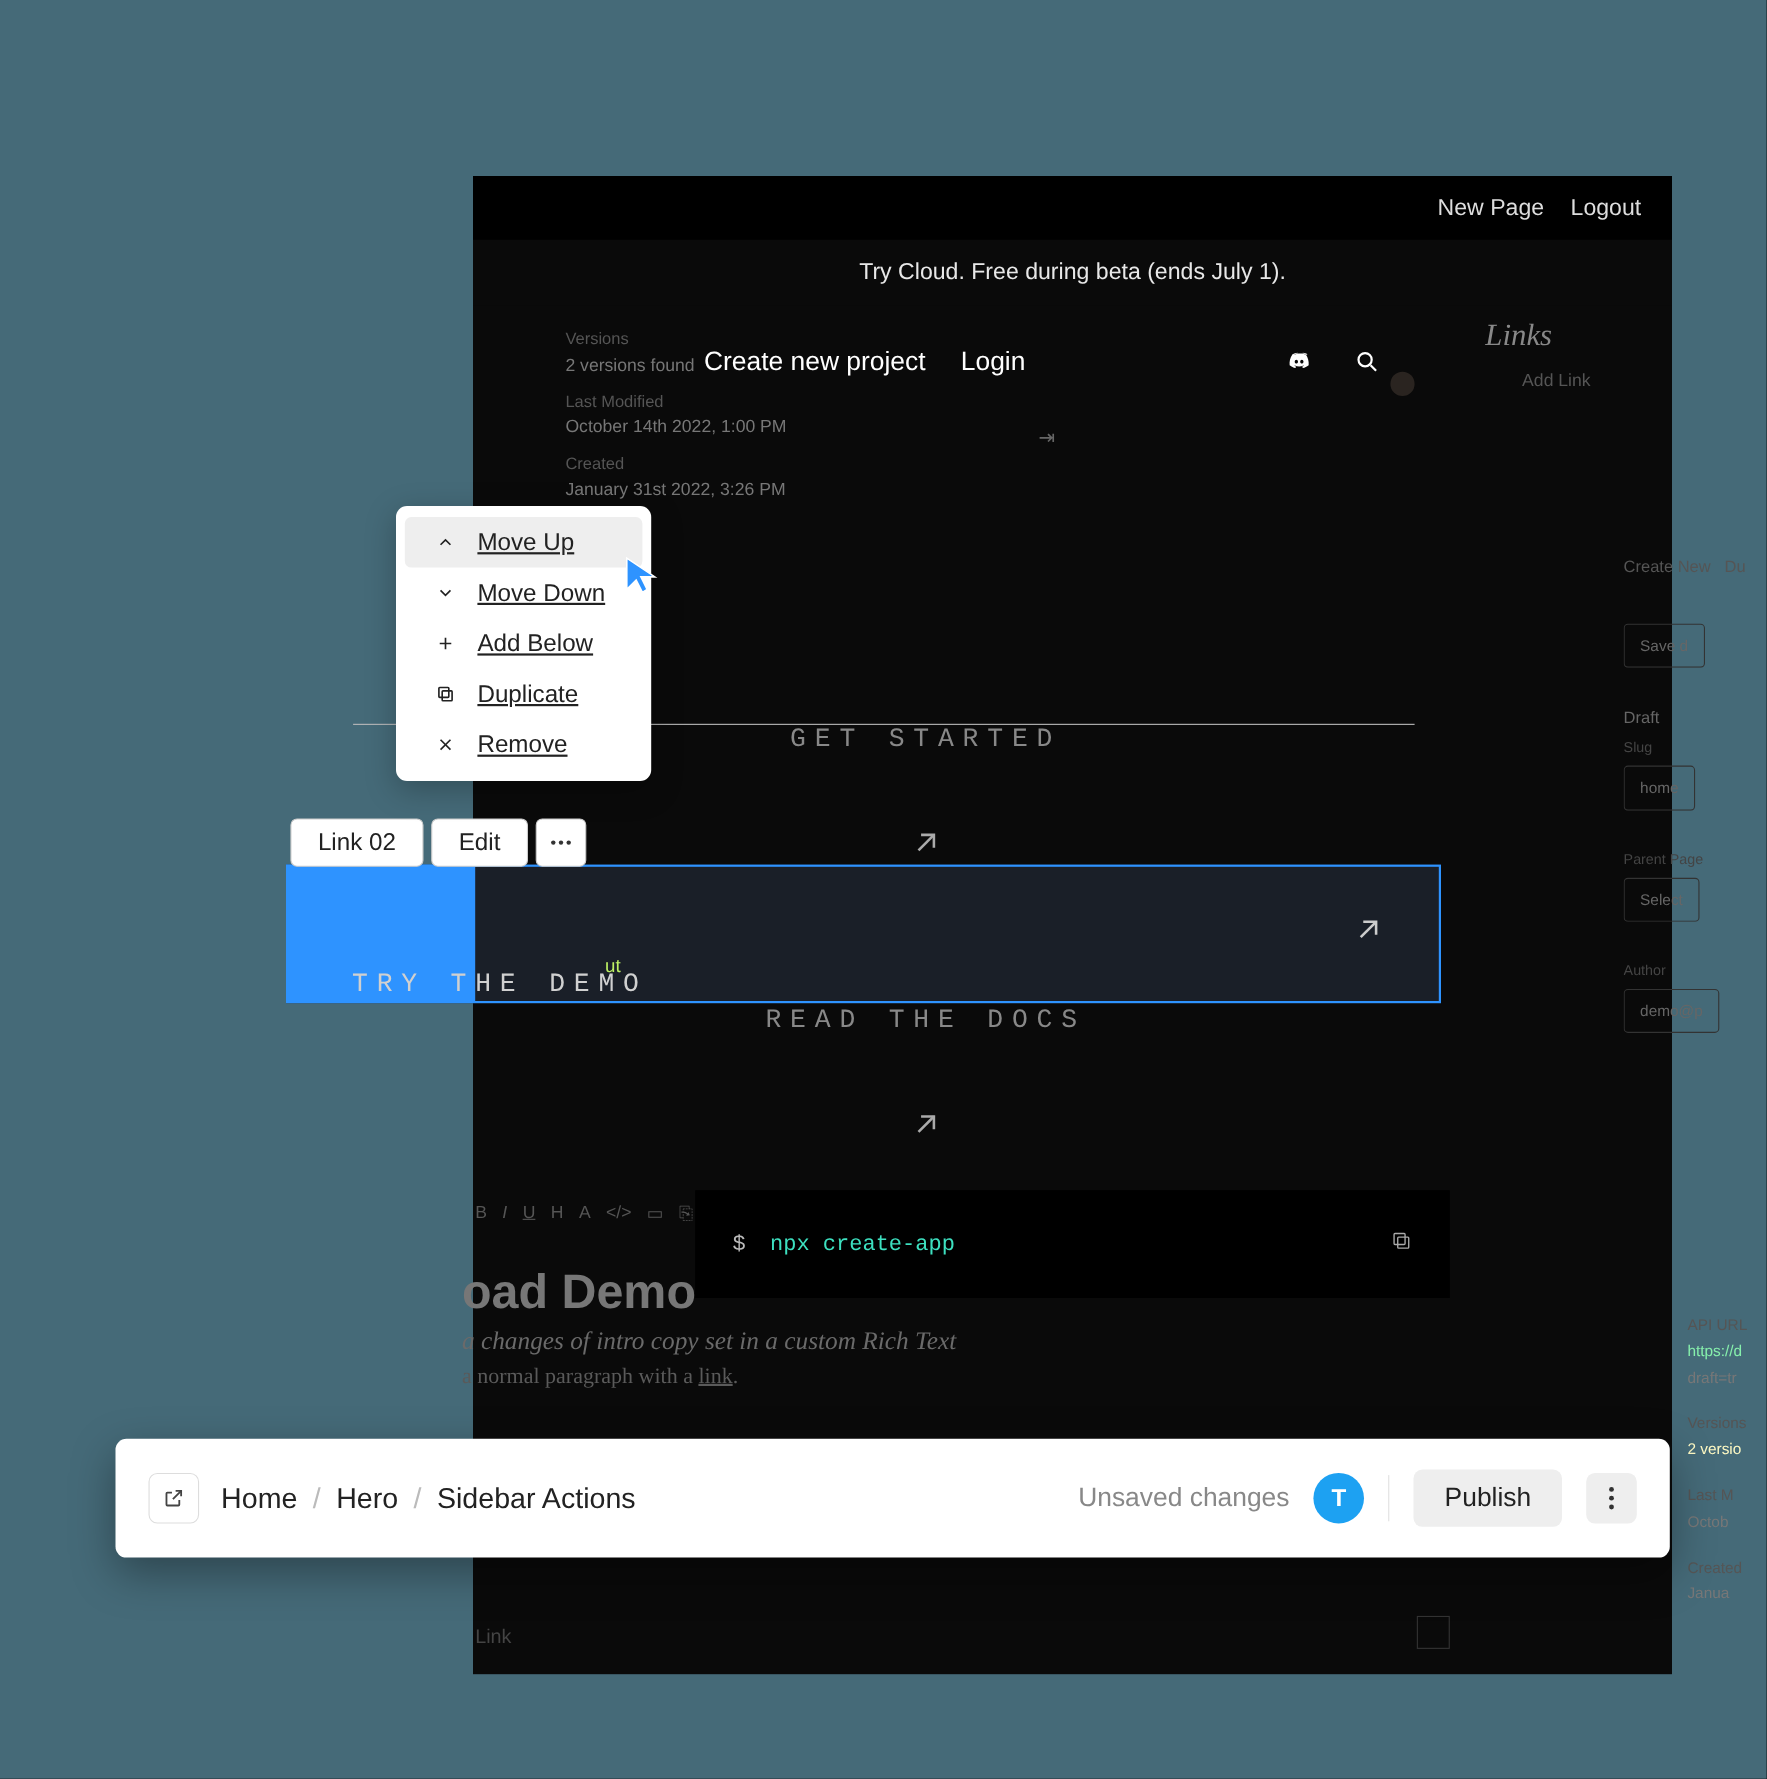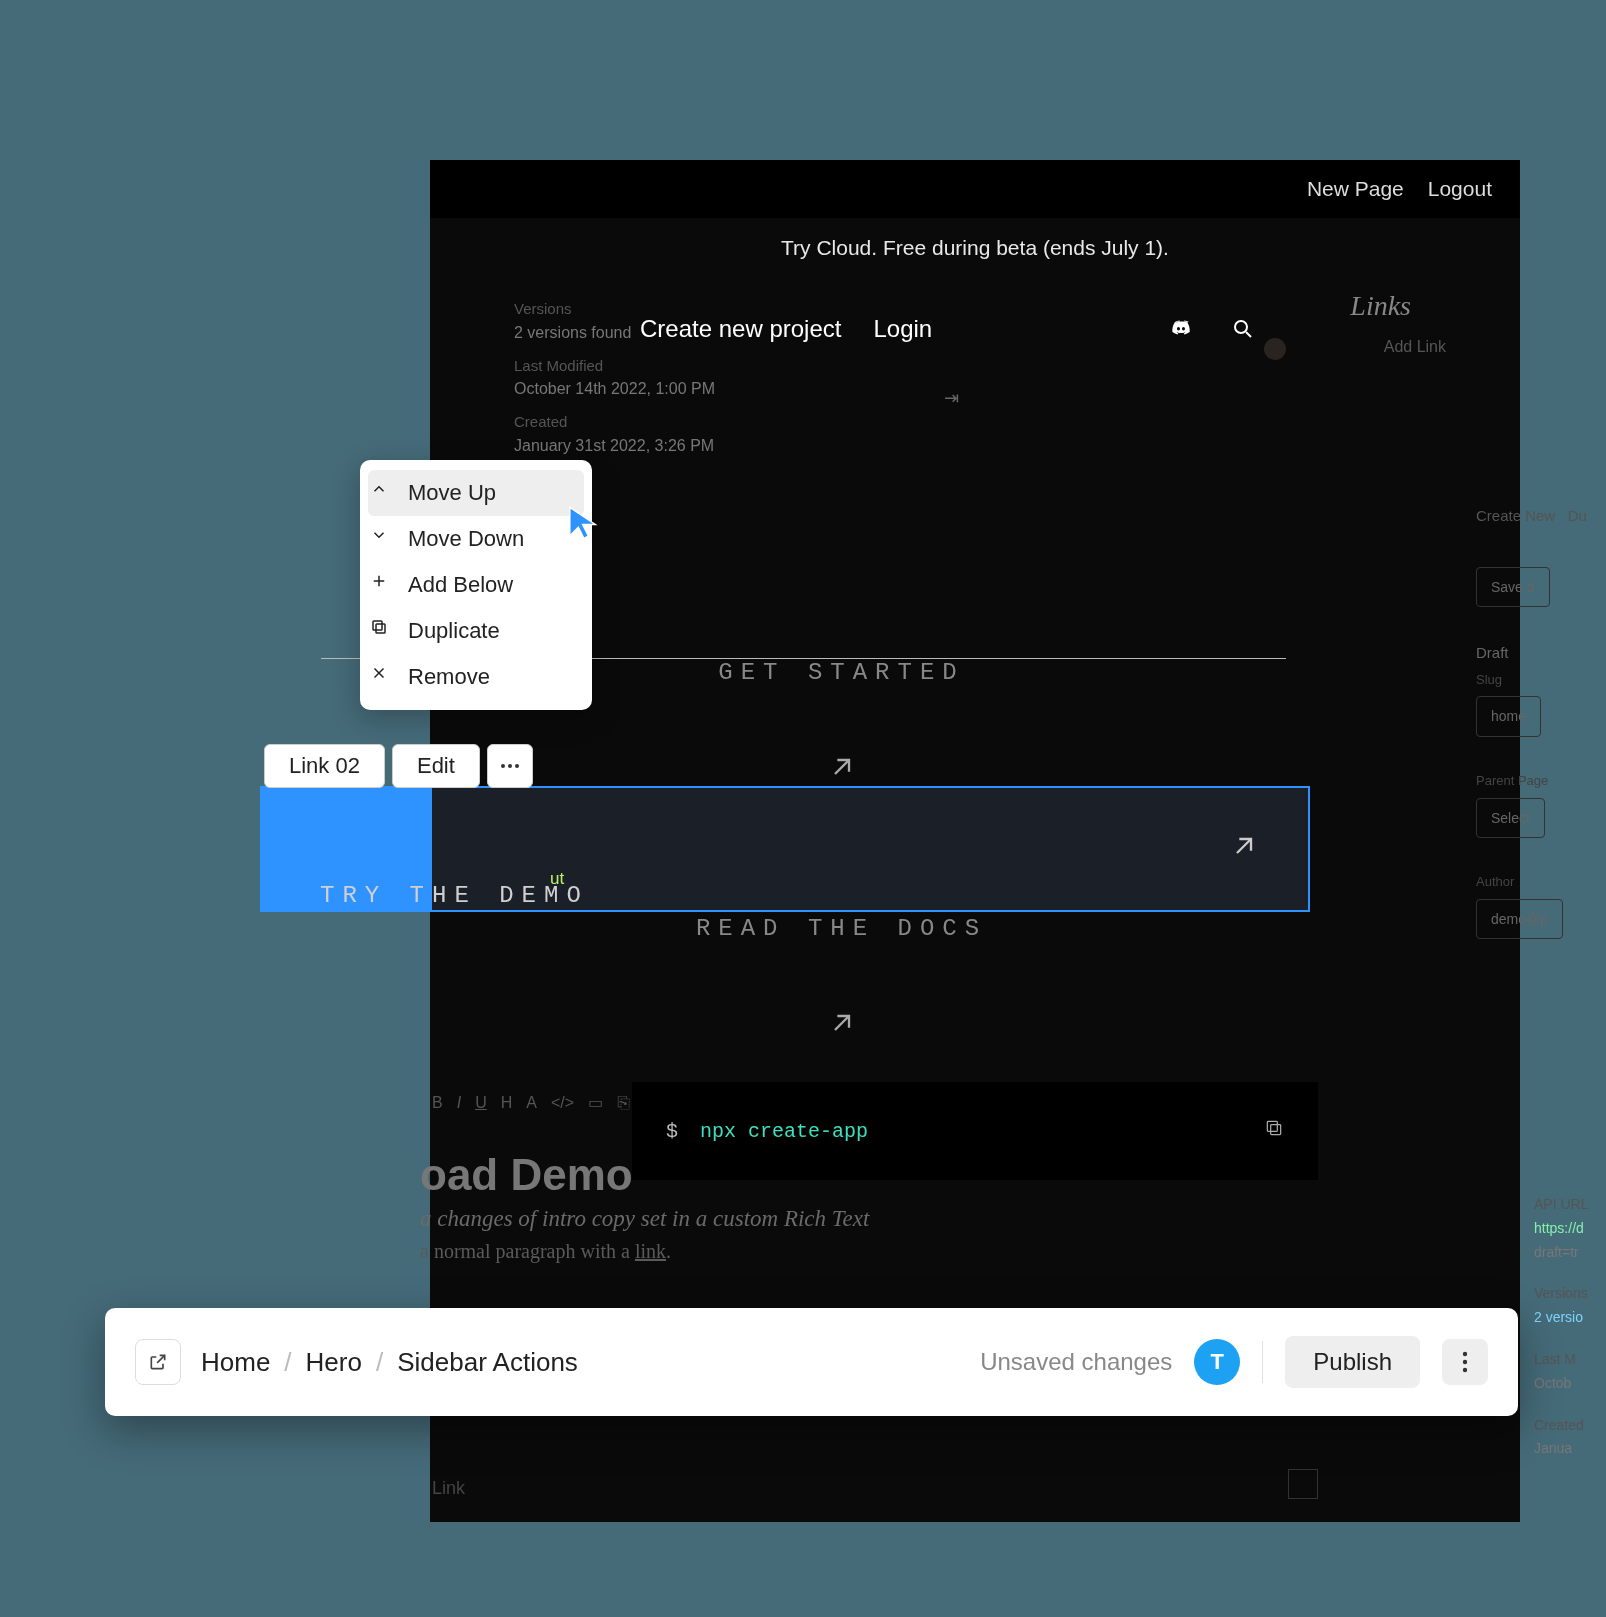--- a/index.html
+++ b/index.html
@@ -226,26 +226,28 @@
     left: 360px;
     width: 232px;
     background: #fff;
     border-radius: 10px;
     box-shadow: 0 8px 28px rgba(0,0,0,0.25);
     padding: 10px 8px;
     z-index: 20;
   }
   .menu-item {
     display: flex;
+    align-items: center;
     gap: 18px;
-    padding: 10px 0;
+    padding: 10px 26px;
     border-radius: 6px;
     font-size: 22px;
     color: #222;
     cursor: pointer;
+    text-decoration: underline;
   }
   .menu-item.hovered { background: #eee; }
   .menu-item .mi-icon { width: 22px; display: inline-flex; justify-content: center; }
   .menu-item svg { width: 18px; height: 18px; stroke: #222; fill: none; stroke-width: 2; }
 
   .cursor-pointer {
     position: absolute;
     top: 504px;
     left: 567px;
     z-index: 30;
@@ -555,21 +557,21 @@
         <rect x="8" y="8" width="12" height="12" rx="1"></rect>
         <rect x="4" y="4" width="12" height="12" rx="1"></rect>
       </svg></span>
 </div>
 
 <div class="bottom-right-info">
   <div>API URL</div>
   <div style="color:#86efac">https://d</div>
   <div style="color:#777">draft=tr</div>
   <div style="margin-top:18px">Versions</div>
-  <div style="color:#7dd3fc">2 versio</div>
+  <div style="color:#fef9c3">2 versio</div>
   <div style="margin-top:18px">Last M</div>
   <div style="color:#777">Octob</div>
   <div style="margin-top:18px">Created</div>
   <div style="color:#777">Janua</div>
 </div>
 
 <div class="bottombar">
   <div class="bb-left">
     <div class="sq-icon">
       <svg viewBox="0 0 24 24">

